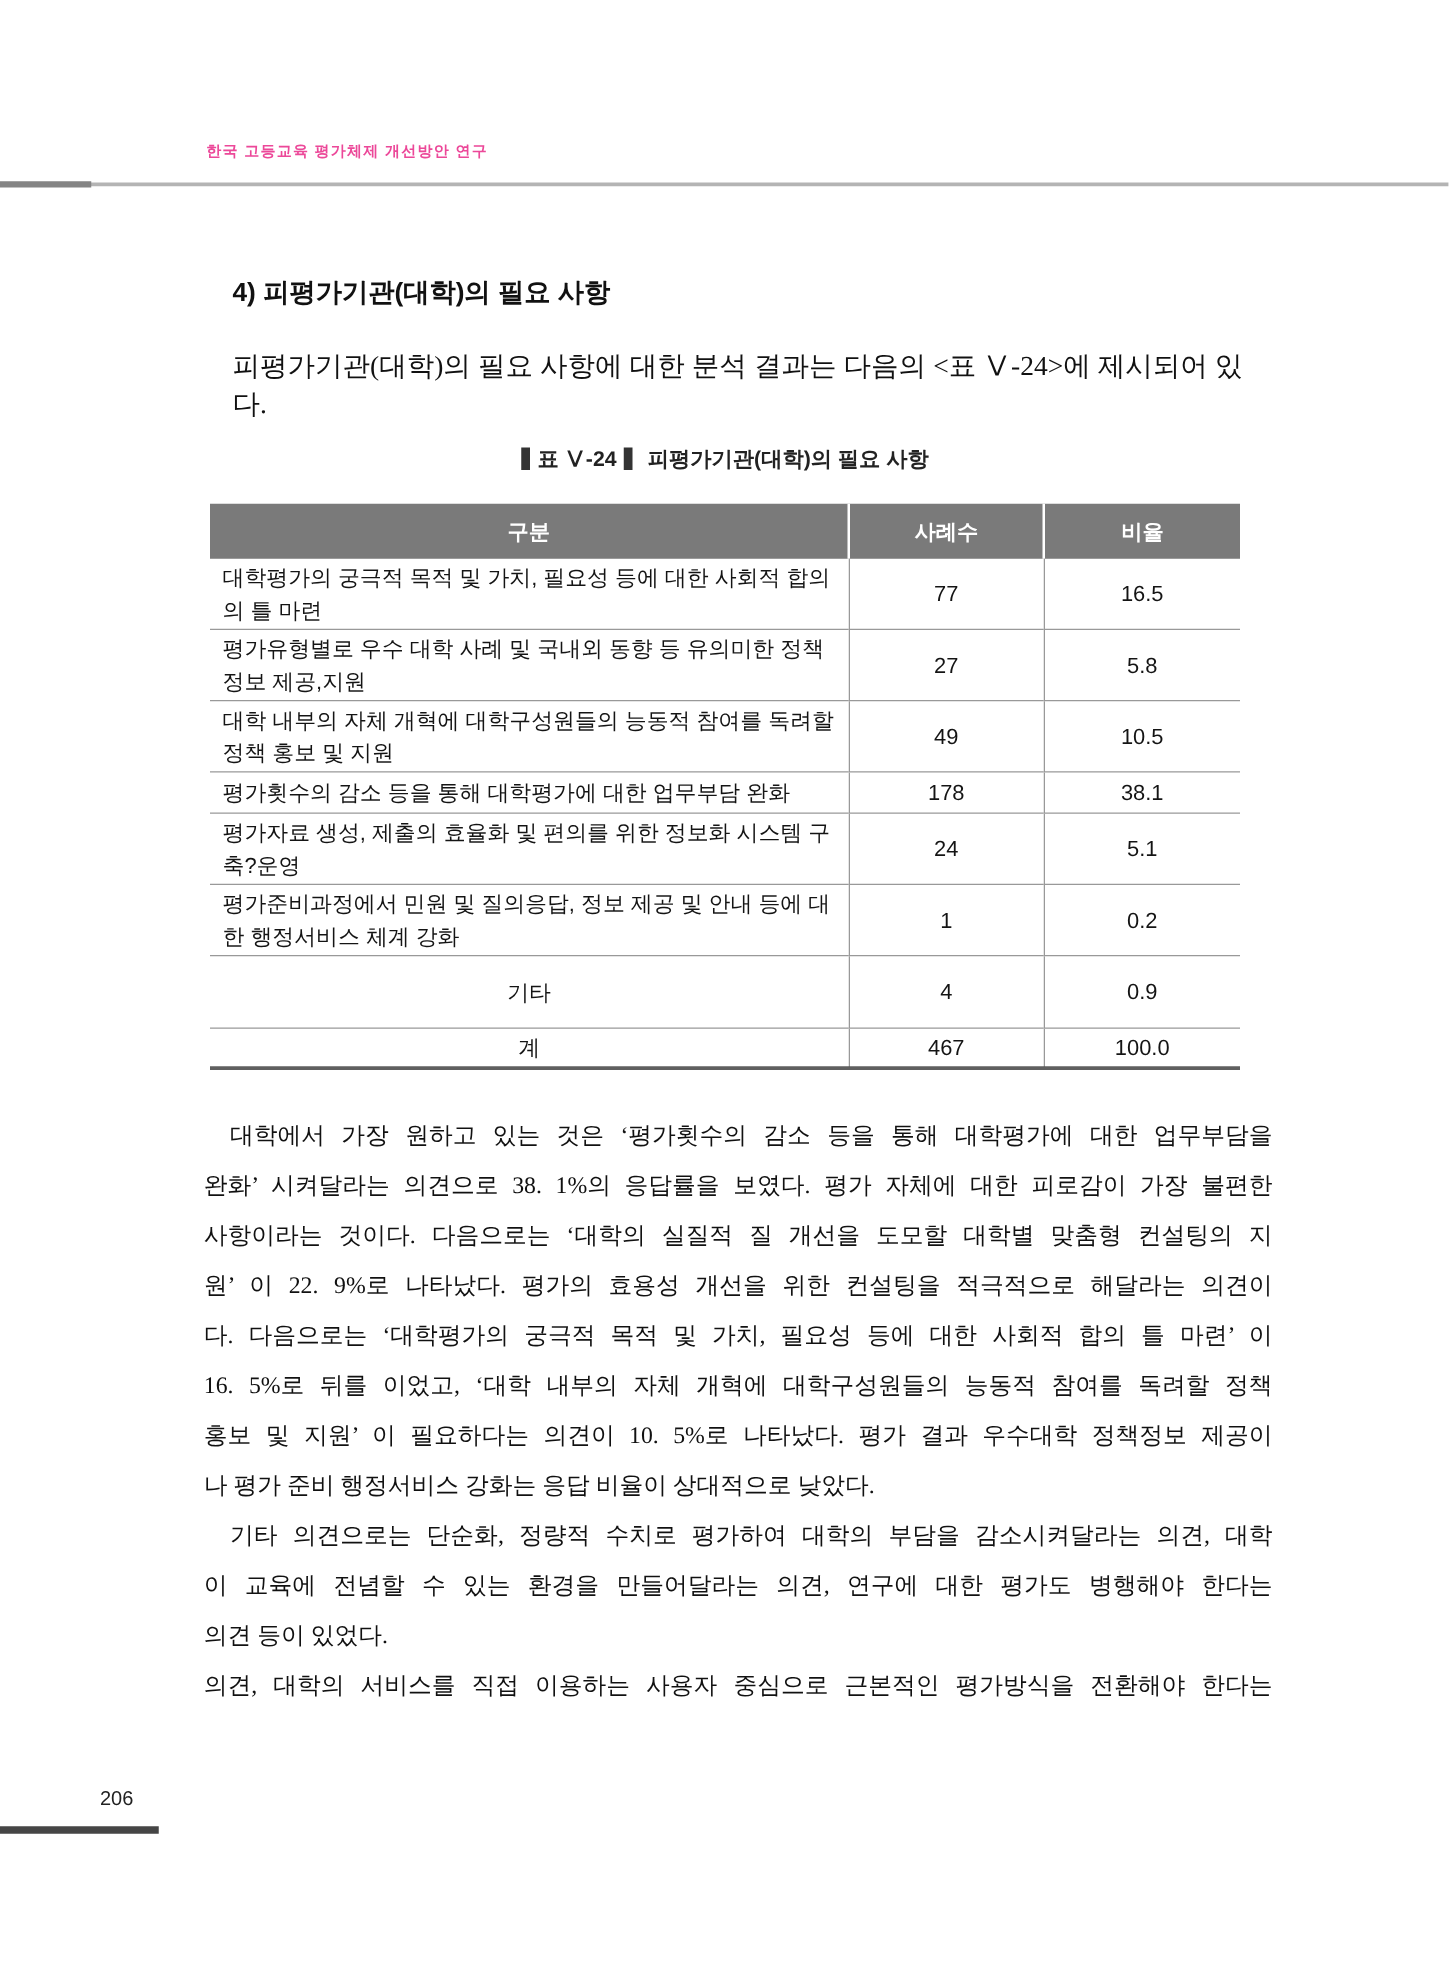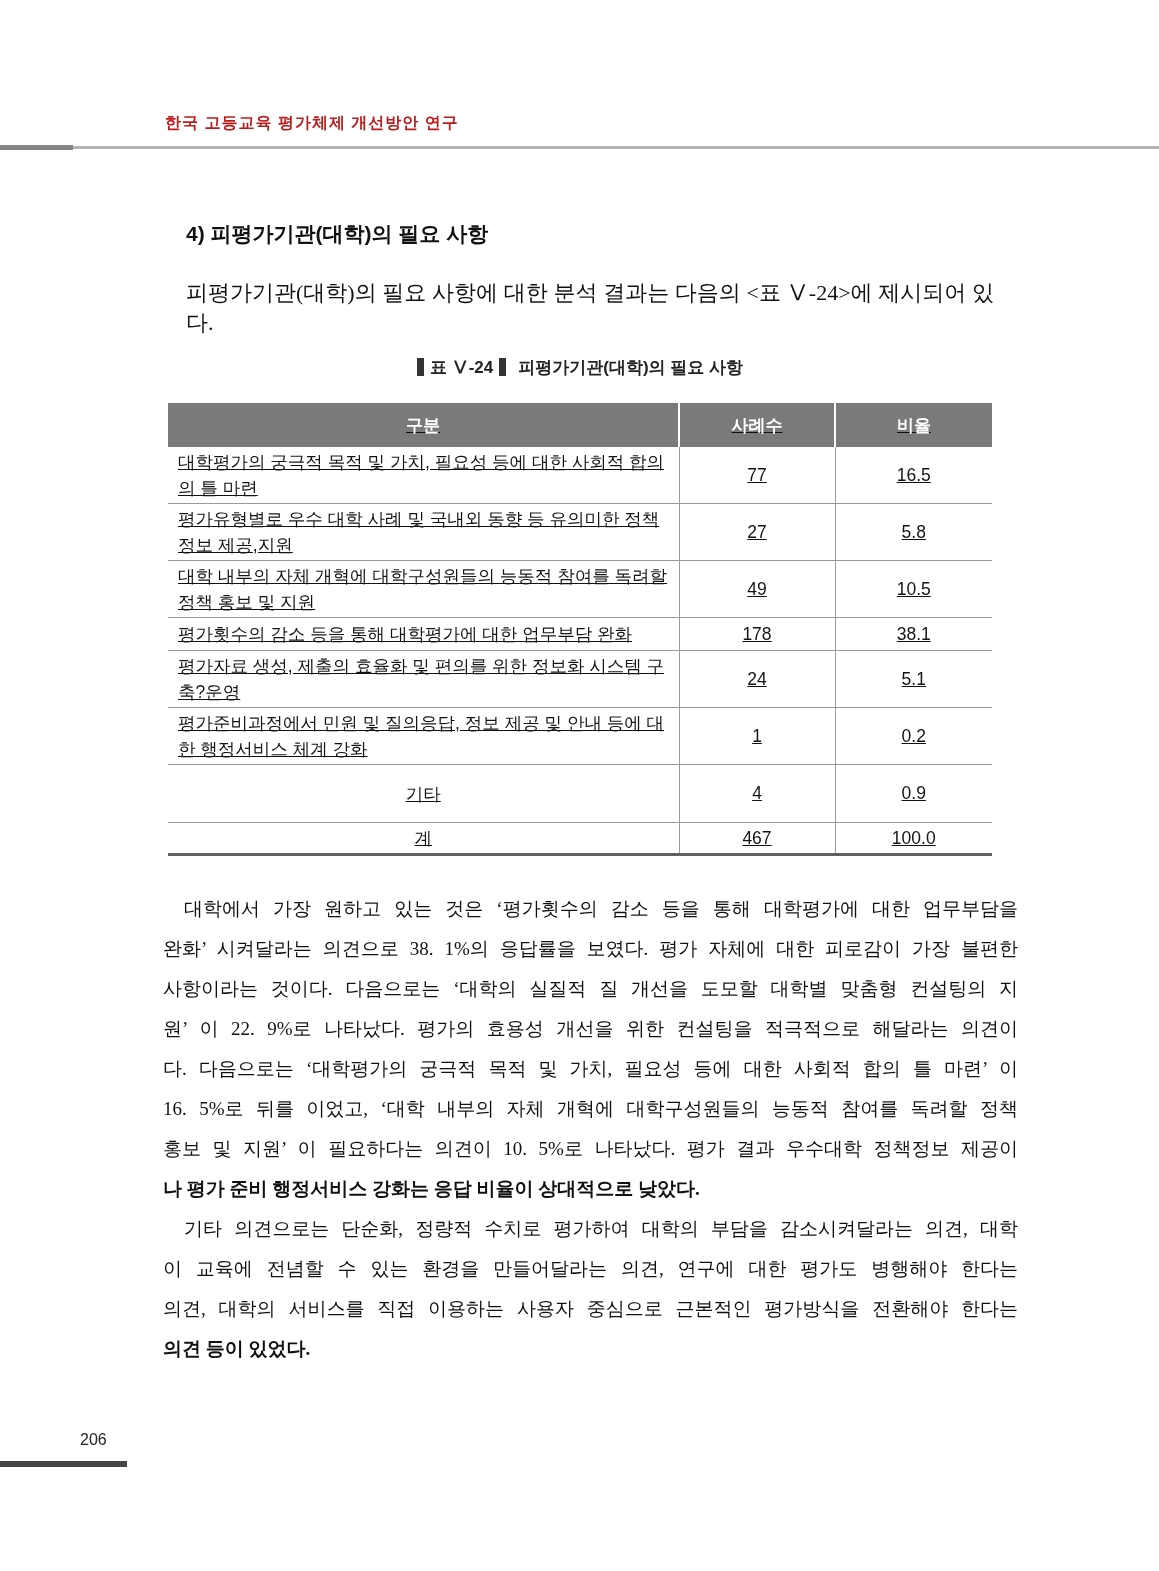--- a/index.html
+++ b/index.html
@@ -1,39 +1,39 @@
 <!DOCTYPE html>
 <html lang="ko"><head>
 <meta charset="utf-8">
 <style>
   html,body{margin:0;padding:0;background:#fff;}
   .page{position:relative;width:1159px;height:1571px;background:#ffffff;overflow:hidden;
         font-family:"Liberation Sans",sans-serif;color:#111;}
 
   
-  .running-head{position:absolute;left:165px;top:113px;font-size:16px;font-weight:700;
-                letter-spacing:1px;color:#b91c1c;}
+  .running-head{position:absolute;left:165px;top:113px;font-size:12px;font-weight:700;
+                letter-spacing:1px;color:#ec4899;}
   .rule-light{position:absolute;left:0;top:146px;width:1159px;height:3px;background:#b4b4b4;}
   .rule-dark{position:absolute;left:0;top:145px;width:73px;height:5px;background:#848484;}
 
   
   .section-heading{position:absolute;left:186px;top:220px;font-size:21px;font-weight:700;color:#111;}
   .intro{position:absolute;left:186px;top:278px;width:808px;font-family:"Liberation Serif",serif;
          font-size:22px;color:#111;text-align:justify;text-align-last:justify;}
 
   
   .tbl-caption{position:absolute;left:168px;top:356px;width:824px;text-align:center;
                font-size:17px;font-weight:700;color:#222;}
   .cap-bar{display:inline-block;width:7px;height:18px;background:#333;vertical-align:-3px;}
   .cap-bar.b1{margin-right:6px;}
   .cap-bar.b2{margin-left:6px;margin-right:12px;}
 
   
   table.needs{position:absolute;left:168px;top:403px;width:824px;border-collapse:collapse;
-              table-layout:fixed;border-bottom:3px solid #606060;text-decoration:underline;}
+              table-layout:fixed;border-bottom:3px solid #606060;}
   table.needs col.c1{width:511px;} table.needs col.c2{width:156px;} table.needs col.c3{width:157px;}
   table.needs th{background:#7a7a7a;color:#ffffff;font-size:17px;font-weight:700;height:42px;
                  text-align:center;vertical-align:middle;}
   table.needs th + th{border-left:2px solid #ffffff;}
   table.needs td{font-size:17.5px;color:#141414;vertical-align:middle;border-top:1px solid #999;}
   table.needs tbody tr:first-child td{border-top:none;}
   table.needs td.label{text-align:left;padding:2px 8px 2px 10px;line-height:26px;}
   table.needs td.label.center{text-align:center;padding:2px;}
   table.needs td.num{text-align:center;}
   table.needs td + td{border-left:1px solid #999;}
@@ -45,21 +45,21 @@
   table.needs tbody tr:nth-child(6){height:53px;}
   table.needs tbody tr:nth-child(7){height:58px;}
   table.needs tbody tr:nth-child(8){height:27px;}
   table.needs tbody tr:nth-child(9){height:33px;}
 
   
   .bodytext{position:absolute;left:163px;top:889px;width:855px;font-family:"Liberation Serif",serif;
             font-size:19px;color:#111;}
   .bodytext .line{height:40px;line-height:40px;text-align:justify;text-align-last:justify;
                   overflow:hidden;white-space:nowrap;}
-  .bodytext .line.last{text-align:left;text-align-last:left;font-weight:bold;}
+  .bodytext .line.last{text-align:left;text-align-last:left;}
   .bodytext .line.first{text-indent:21px;}
 
   
   .pagenum{position:absolute;left:80px;top:1431px;font-size:16px;color:#222;}
   .footer-bar{position:absolute;left:0;top:1461px;width:127px;height:6px;background:#454545;}
 </style>
 </head>
 <body>
 
 <div class="page">
@@ -139,21 +139,21 @@
         <div class="line">사항이라는 것이다. 다음으로는 ‘대학의 실질적 질 개선을 도모할 대학별 맞춤형 컨설팅의 지</div>
         <div class="line">원’ 이 22. 9%로 나타났다. 평가의 효용성 개선을 위한 컨설팅을 적극적으로 해달라는 의견이</div>
         <div class="line">다. 다음으로는 ‘대학평가의 궁극적 목적 및 가치, 필요성 등에 대한 사회적 합의 틀 마련’ 이</div>
         <div class="line">16. 5%로 뒤를 이었고, ‘대학 내부의 자체 개혁에 대학구성원들의 능동적 참여를 독려할 정책</div>
         <div class="line">홍보 및 지원’ 이 필요하다는 의견이 10. 5%로 나타났다. 평가 결과 우수대학 정책정보 제공이</div>
         <div class="line last">나 평가 준비 행정서비스 강화는 응답 비율이 상대적으로 낮았다.</div>
       </div>
       <div>
         <div class="line first">기타 의견으로는 단순화, 정량적 수치로 평가하여 대학의 부담을 감소시켜달라는 의견, 대학</div>
         <div class="line">이 교육에 전념할 수 있는 환경을 만들어달라는 의견, 연구에 대한 평가도 병행해야 한다는</div>
+        <div class="line last">의견 등이 있었다.</div>
         <div class="line">의견, 대학의 서비스를 직접 이용하는 사용자 중심으로 근본적인 평가방식을 전환해야 한다는</div>
-        <div class="line last">의견 등이 있었다.</div>
       </div>
     </div>
 
   <div class="pagenum">206</div>
   <div class="footer-bar"></div>
 
 </div>
 
 </body></html>

